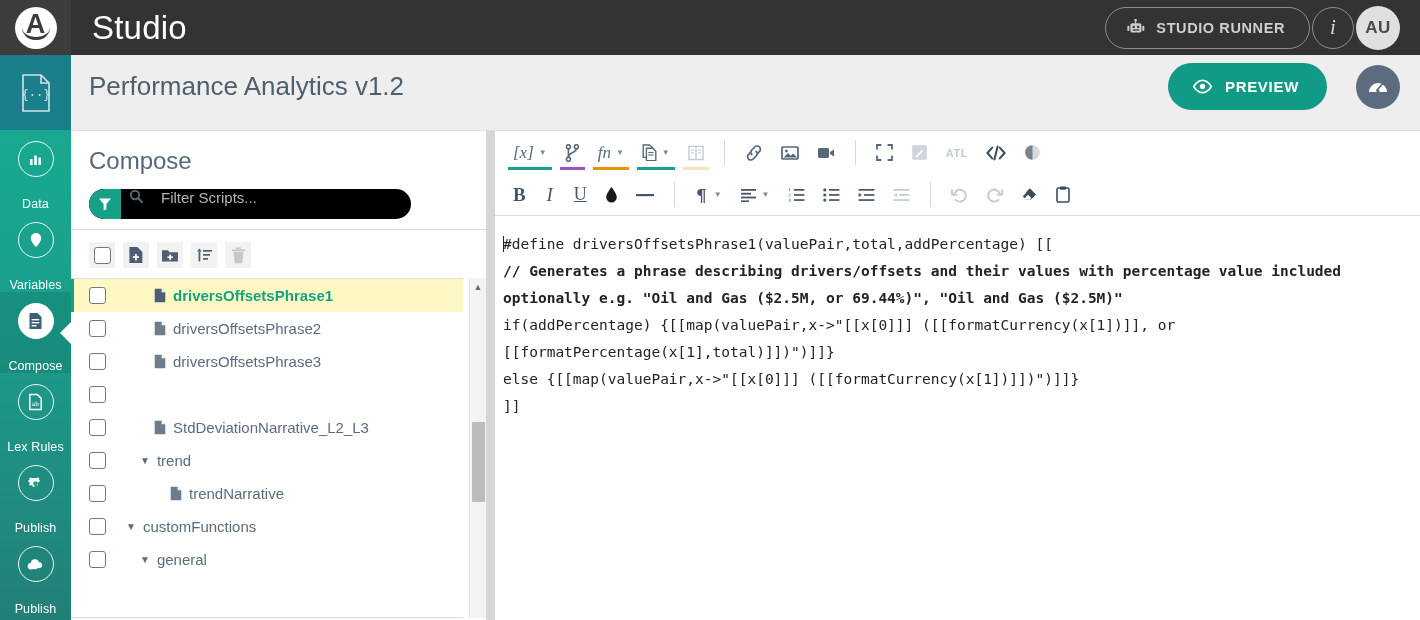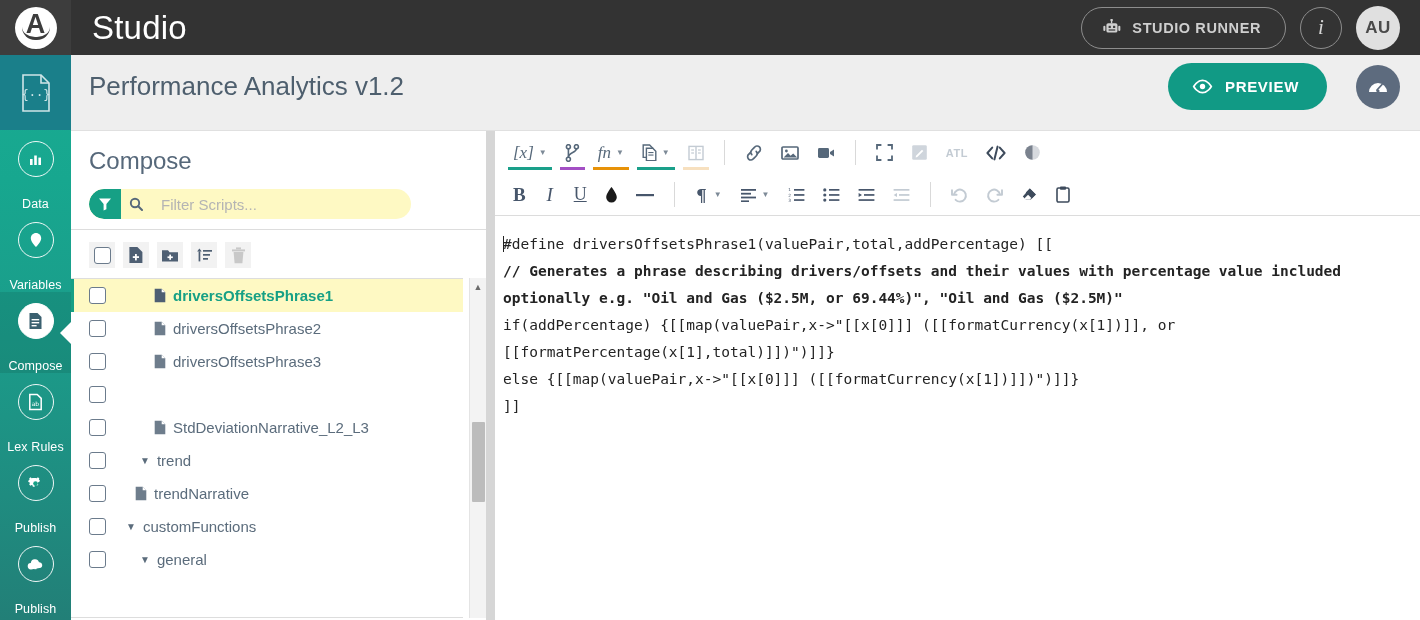--- a/index.html
+++ b/index.html
@@ -36,21 +36,21 @@
     font-size: 27px; font-weight: bold; color: #3d3d3d;
     font-family: "Liberation Sans", sans-serif; line-height: 1;
     position: relative; top: -3px;
   }
   .app-title {
     color: #ffffff; font-size: 33px; font-weight: 300;
     margin-left: 21px; letter-spacing: 0.2px;
   }
   .topbar-right {
     margin-left: auto; display: flex; align-items: center;
-    gap: 14px; padding-right: 20px;
+    gap: 2px; padding-right: 20px;
   }
   .runner-btn {
     height: 42px; border: 1px solid #8d8d8d; border-radius: 21px;
     color: #cfcfcf; font-size: 14.5px; font-weight: bold; letter-spacing: 0.6px;
     display: flex; align-items: center; gap: 11px;
     padding: 0 24px 0 20px; background: transparent; cursor: pointer;
   }
   .robot-ico { width: 19px; height: 17px; display: block; }
   .info-btn {
     width: 42px; height: 42px; border-radius: 50%;
@@ -123,22 +123,22 @@
   }
 
   
   .compose {
     position: absolute; top: 131px; left: 71px; width: 415px; height: 489px;
     background: #ffffff; overflow: hidden;
   }
   .compose-head { font-size: 24px; font-weight: 300; color: #56687a; padding: 16px 0 0 18px; }
   .filter-row { display: flex; align-items: center; padding: 14px 0 0 18px; }
   .filter-pill {
-    display: flex; align-items: center; height: 30px;
-    border-radius: 15px; background: #fef9c3; overflow: hidden;
+    display: flex; align-items: flex-start; height: 30px;
+    border-radius: 15px; background: #000000; overflow: hidden;
   }
   .funnel {
     width: 32px; height: 30px; background: #16a085;
     display: flex; align-items: center; justify-content: center;
     border-radius: 15px 0 0 15px; cursor: pointer;
   }
   .search-ico { width: 30px; display: flex; align-items: center; justify-content: center; cursor: pointer; }
   .filter-input {
     border: none; outline: none; background: transparent;
     font-size: 15px; color: #8b8b8b; width: 260px; padding-left: 10px;
@@ -483,21 +483,21 @@
           </div>
           <div class="tree-row">
             <div class="chk"></div>
             <div class="tree-label" style="margin-left: 34px;">
               <span class="caret">▼</span>
               <span>trend</span>
             </div>
           </div>
           <div class="tree-row">
             <div class="chk"></div>
-            <div class="tree-label" style="margin-left: 29px;">
+            <div class="tree-label" style="margin-left: 64px;">
               <span style="color: rgb(110, 125, 140); display: flex;">
                 <svg class="file-ico" viewBox="0 0 12 15">
                   <path d="M0.7 0.7h7l3.6 3.6v10H0.7z" fill="currentColor"></path>
                   <path d="M7.7 0.7v3.6h3.6" fill="#ffffff"></path>
                 </svg>
               </span>
               <span>trendNarrative</span>
             </div>
           </div>
           <div class="tree-row">

